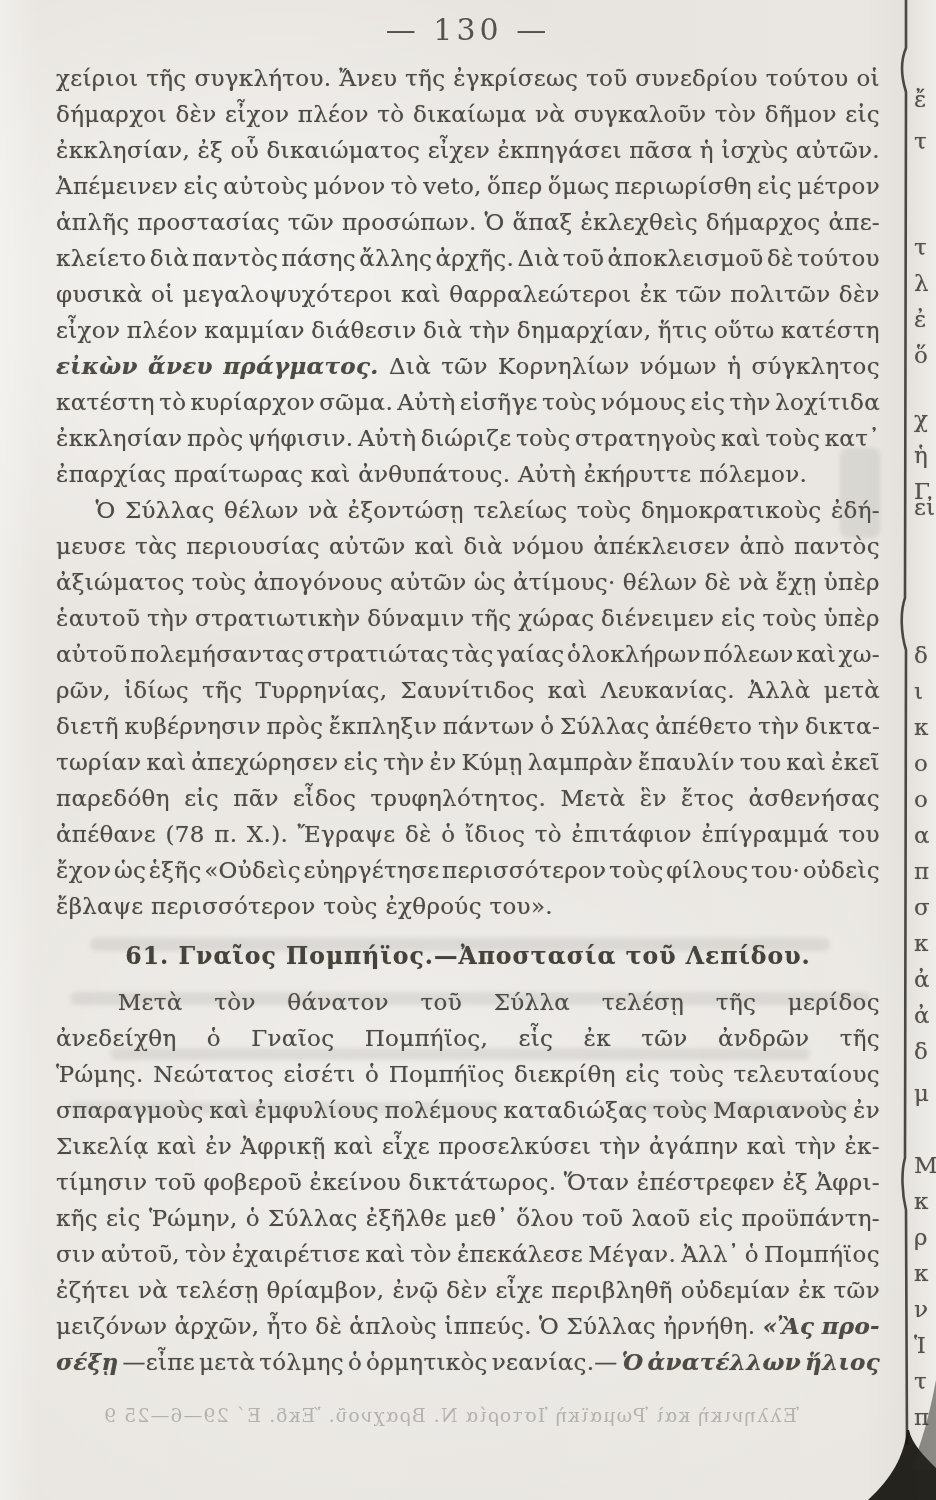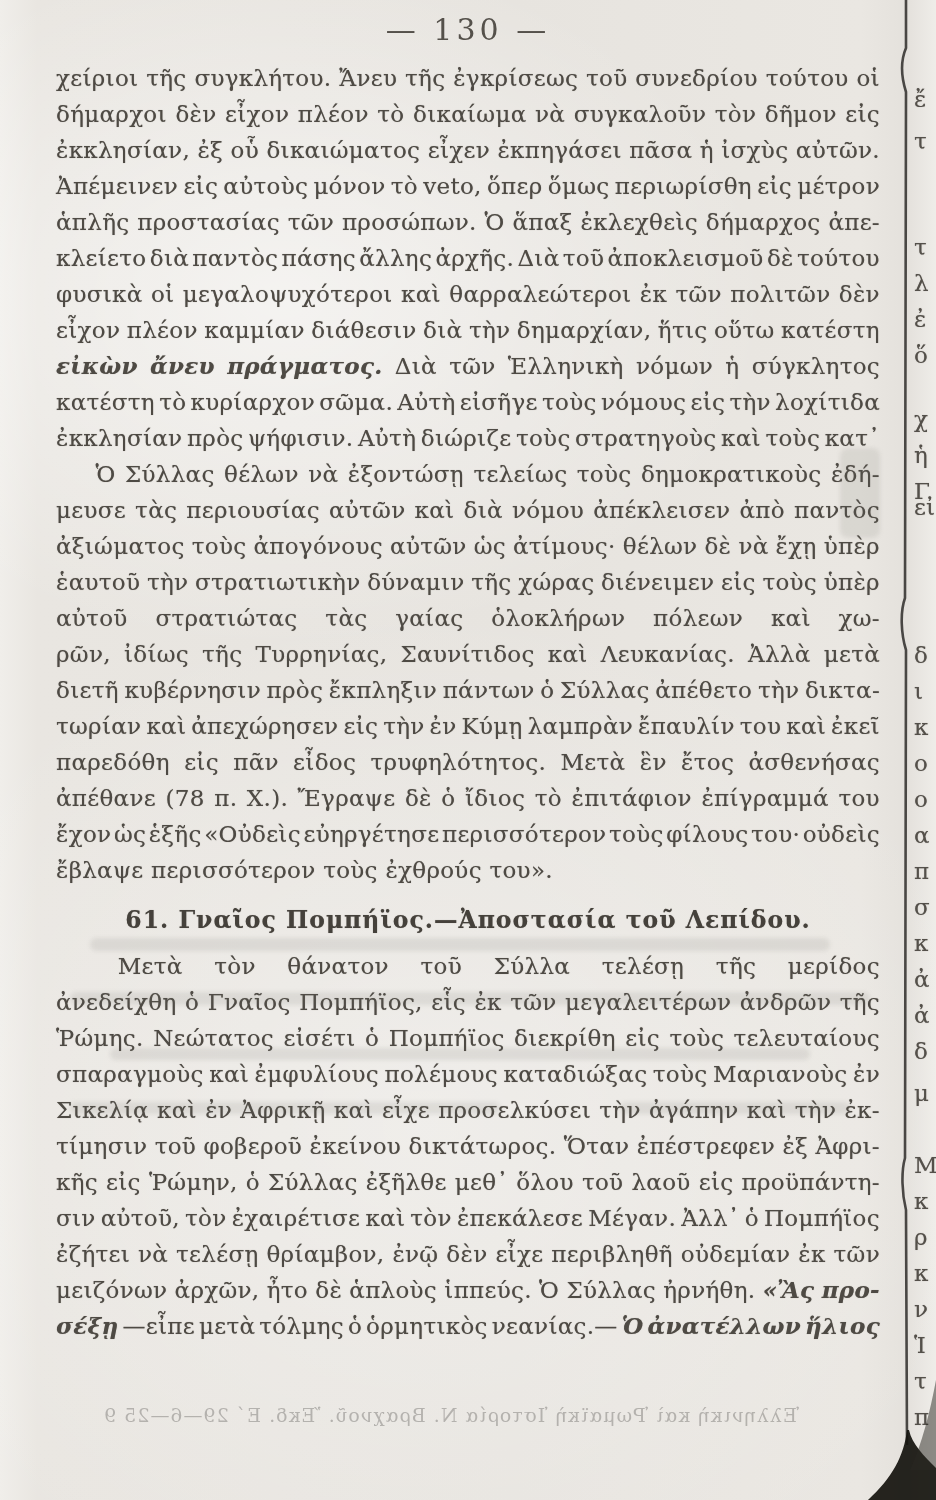--- a/index.html
+++ b/index.html
@@ -168,21 +168,21 @@
           <span>ἥτις</span>
           <span>οὕτω</span>
           <span>κατέστη</span>
         </div>
         <div class="line just flex">
           <span class="em">εἰκὼν</span>
           <span class="em">ἄνευ</span>
           <span class="em">πράγματος.</span>
           <span>Διὰ</span>
           <span>τῶν</span>
-          <span>Ἑλληνικὴ</span>
+          <span>Κορνηλίων</span>
           <span>νόμων</span>
           <span>ἡ</span>
           <span>σύγκλητος</span>
         </div>
         <div class="line just flex">
           <span>κατέστη</span>
           <span>τὸ</span>
           <span>κυρίαρχον</span>
           <span>σῶμα.</span>
           <span>Αὐτὴ</span>
@@ -198,20 +198,21 @@
           <span>πρὸς</span>
           <span>ψήφισιν.</span>
           <span>Αὐτὴ</span>
           <span>διώριζε</span>
           <span>τοὺς</span>
           <span>στρατηγοὺς</span>
           <span>καὶ</span>
           <span>τοὺς</span>
           <span>κατ᾽</span>
         </div>
+        <div class="line last"><span>ἐπαρχίας πραίτωρας καὶ ἀνθυπάτους. Αὐτὴ ἐκήρυττε πόλεμον.</span></div>
       </div>
     <div class="para">
         <div class="line just indent flex">
           <span class="sp"></span>
           <span>Ὁ</span>
           <span>Σύλλας</span>
           <span>θέλων</span>
           <span>νὰ</span>
           <span>ἐξοντώσῃ</span>
           <span>τελείως</span>
@@ -251,20 +252,21 @@
           <span>δύναμιν</span>
           <span>τῆς</span>
           <span>χώρας</span>
           <span>διένειμεν</span>
           <span>εἰς</span>
           <span>τοὺς</span>
           <span>ὑπὲρ</span>
         </div>
         <div class="line just flex">
           <span>αὐτοῦ</span>
+          <span>πολεμήσαντας</span>
           <span>στρατιώτας</span>
           <span>τὰς</span>
           <span>γαίας</span>
           <span>ὁλοκλήρων</span>
           <span>πόλεων</span>
           <span>καὶ</span>
           <span>χω-</span>
         </div>
         <div class="line just flex">
           <span>ρῶν,</span>
@@ -356,21 +358,20 @@
           <span>μερίδος</span>
         </div>
         <div class="line just flex">
           <span>ἀνεδείχθη</span>
           <span>ὁ</span>
           <span>Γναῖος</span>
           <span>Πομπήϊος,</span>
           <span>εἷς</span>
           <span>ἐκ</span>
           <span>τῶν</span>
-          <span>μεγαλειτέρων</span>
           <span>ἀνδρῶν</span>
           <span>τῆς</span>
         </div>
         <div class="line just flex">
           <span>Ῥώμης.</span>
           <span>Νεώτατος</span>
           <span>εἰσέτι</span>
           <span>ὁ</span>
           <span>Πομπήϊος</span>
           <span>διεκρίθη</span>

